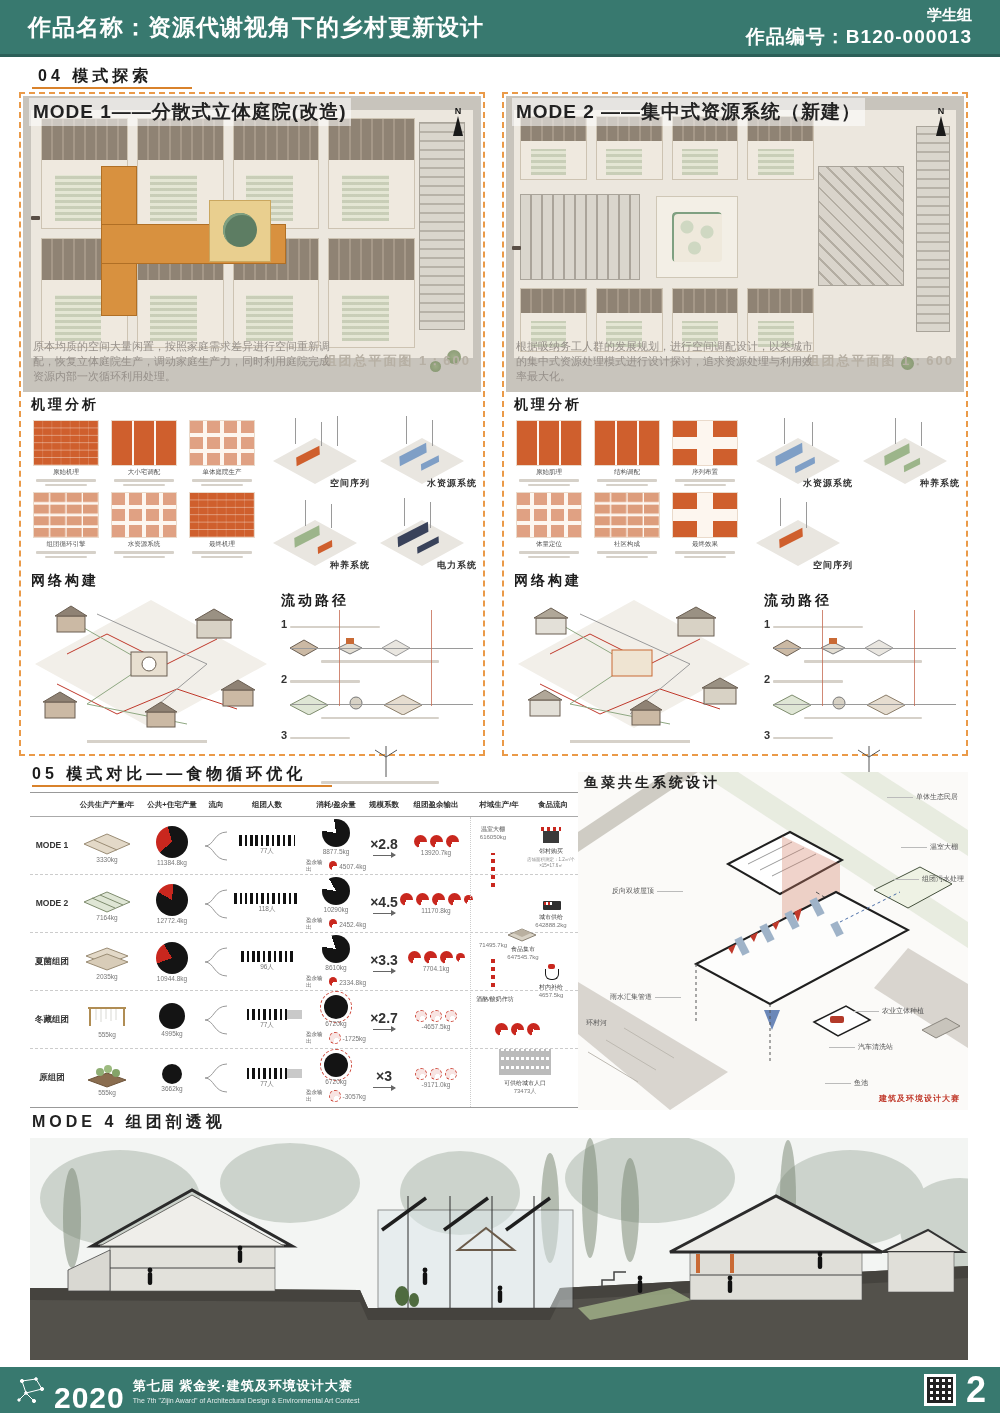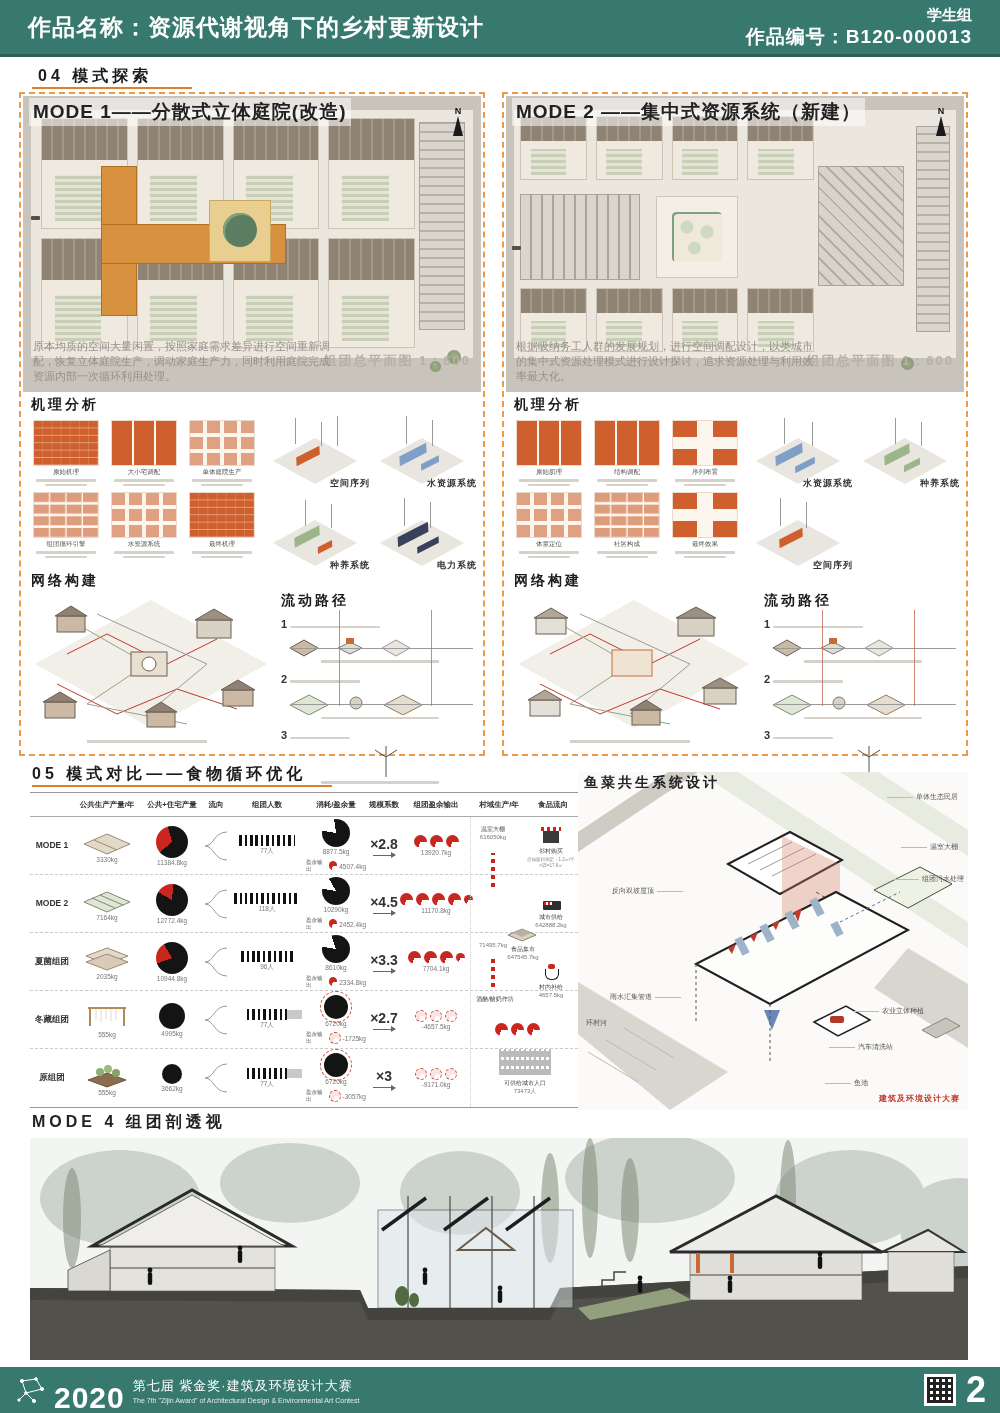--- a/index.html
+++ b/index.html
@@ -11,21 +11,21 @@
   .topbar{position:absolute;top:0;left:0;width:1000px;height:57px;background:#38796f;
           border-bottom:3px solid #2c5f58;display:flex;align-items:center;justify-content:space-between;
           padding:0 28px;color:#fff}
   .topbar .wtitle{font-size:23px;font-weight:bold;letter-spacing:1px}
   .topbar .right{text-align:right;line-height:1.25}
   .topbar .grp{font-size:15px;font-weight:bold}
   .topbar .code{font-size:19px;font-weight:bold;letter-spacing:1px}
   .footbar{position:absolute;top:1367px;left:0;width:1000px;height:46px;background:#38796f;color:#fff;
            display:flex;align-items:center;padding:0 14px}
   .footbar .yr{font-size:30px;font-weight:bold;letter-spacing:1px;margin:16px 8px 0 6px}
-  .footbar .cn{font-size:13px;font-weight:normal;letter-spacing:1px}
+  .footbar .cn{font-size:13px;font-weight:bold;letter-spacing:1px}
   .footbar .en{font-size:7px;opacity:.85;margin-top:2px}
   .qr{width:32px;height:32px;background:#fff;margin-left:auto;padding:3px}
   .qr .q{width:100%;height:100%;
      background:
       repeating-linear-gradient(0deg,#222 0 3px,transparent 3px 6px),
       repeating-linear-gradient(90deg,#222 0 3px,#fff 3px 6px)}
   .pageno{font-size:36px;font-weight:bold;margin-left:10px;line-height:1}
 
   
   .h-sec{position:absolute;font-size:16px;font-weight:bold;letter-spacing:4px;color:#1c1c1c}

